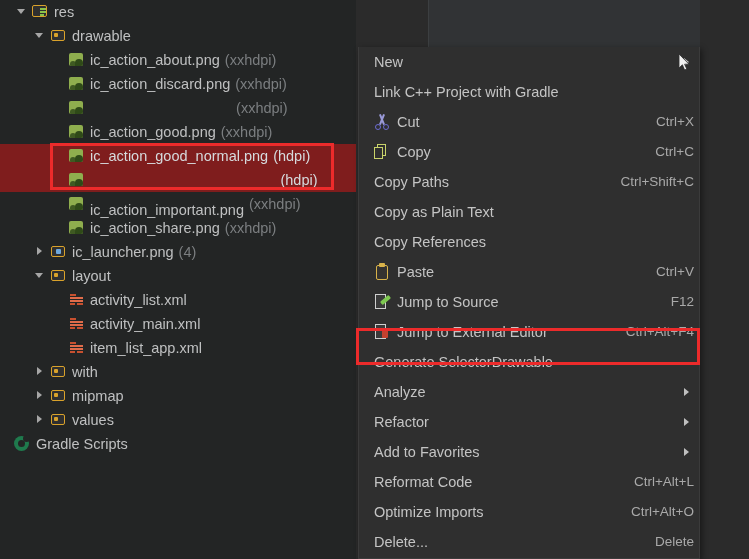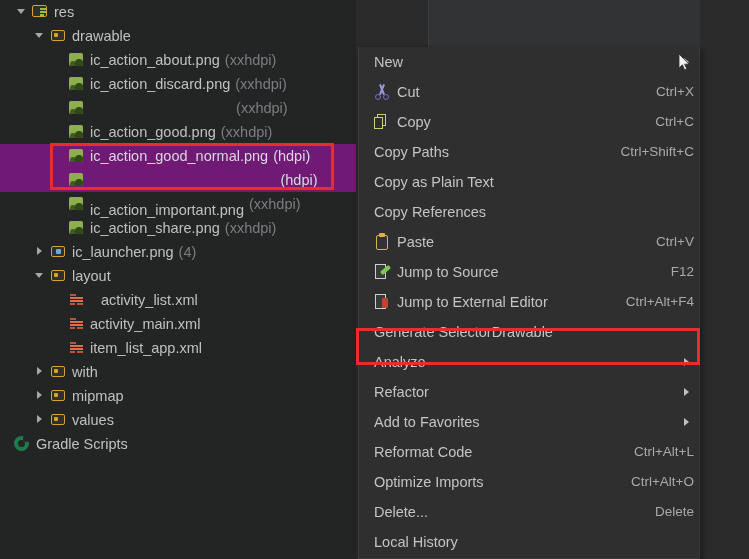--- a/index.html
+++ b/index.html
@@ -23,21 +23,21 @@
 
   
   .tree{
     position:absolute;left:0;top:0;width:356px;height:559px;
     background:#232525;
   }
   .row{
     position:relative;height:24px;line-height:24px;white-space:nowrap;
     font-size:14.5px;color:#bbbbbb;
   }
-  .row.sel{background:#701a75;}
+  .row.sel{background:#7f1d1d;}
   .row .arrow{
     position:absolute;width:14px;height:24px;line-height:24px;text-align:center;
     color:#9a9a9a;font-size:9px;
   }
   .row .ico{
     position:absolute;width:17px;height:24px;
   }
   .row .label{position:absolute;color:#bfc0c1;}
   .row .meta{color:#7b7e80;}
   .row.sel .label{color:#d6dadd;}
@@ -268,21 +268,21 @@
       <div class="row">
         <span class="ico ico-xml" style="left: 68px;">
           <s>
             <i class="a"></i>
             <i class="b"></i>
             <i class="c"></i>
             <i class="d"></i>
             <i class="e"></i>
           </s>
         </span>
-        <span class="label" style="left: 101px;">activity_list.xml</span>
+        <span class="label" style="left: 90px;">activity_list.xml</span>
       </div>
       <div class="row">
         <span class="ico ico-xml" style="left: 68px;">
           <s>
             <i class="a"></i>
             <i class="b"></i>
             <i class="c"></i>
             <i class="d"></i>
             <i class="e"></i>
           </s>
@@ -334,20 +334,23 @@
         </span>
         <span class="label" style="left: 36px;">Gradle Scripts</span>
       </div>
     </div>
 
   <div class="menu" id="menu">
       <div class="mi">
         <span class="mlabel">New</span>
         <span class="marrow tri"></span>
       </div>
+      <div class="mi">
+        <span class="mlabel">Link C++ Project with Gradle</span>
+      </div>
       <div class="mi has-icon">
         <span class="micon ic-cut">
           <span class="bl"></span>
           <span class="br"></span>
           <span class="h1"></span>
           <span class="h2"></span>
         </span>
         <span class="mlabel">Cut</span>
         <span class="mkey">Ctrl+X</span>
       </div>

